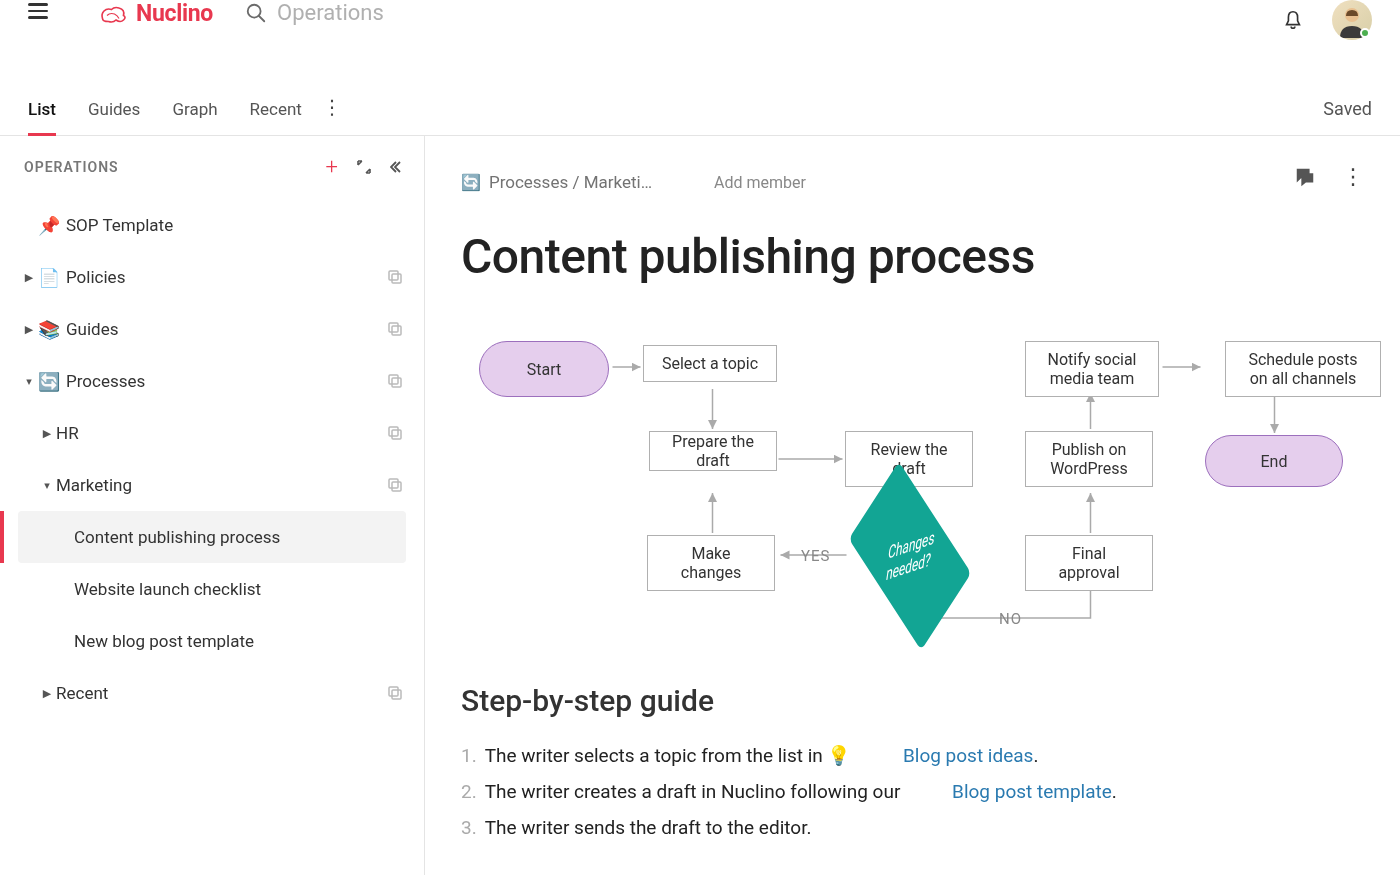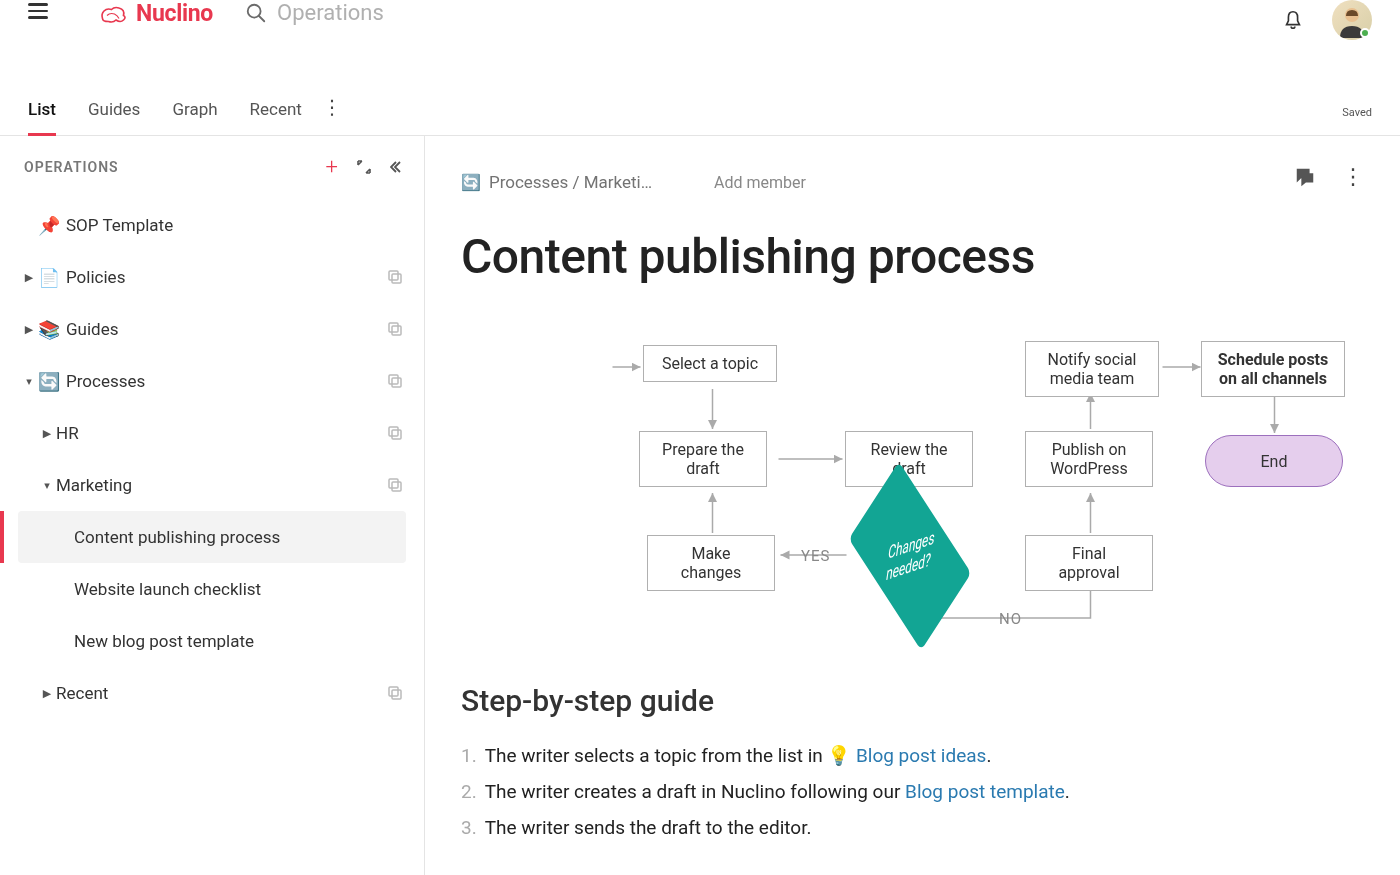--- a/index.html
+++ b/index.html
@@ -22,21 +22,21 @@
 .avatar svg { width: 36px; height: 36px; }
 .status-dot { position: absolute; bottom: 2px; right: 2px; width: 10px; height: 10px; background: #4caf50; border: 2px solid #fff; border-radius: 50%; }
 
 
 .tabrow { height: 56px; border-bottom: 1px solid #e4e4e4; display: flex; align-items: flex-end; padding: 0 28px; position: relative; }
 .tabs { display: flex; gap: 32px; align-items: center; }
 .tab { font-size: 17px; color: #555; padding: 14px 0 16px 0; cursor: pointer; position: relative; }
 .tab.active { color: #111; font-weight: 500; }
 .tab.active::after { content: ""; position: absolute; left: 0; right: 0; bottom: -1px; height: 3px; background: #e8384f; }
 .tabmenu { margin-left: 20px; padding-bottom: 16px; font-size: 20px; color: #444; cursor: pointer; }
-.saved { margin-left: auto; padding-bottom: 16px; font-size: 11px; color: #555; }
+.saved { margin-left: auto; padding-bottom: 16px; font-size: 18px; color: #555; }
 
 
 .mainsplit { display: flex; height: calc(875px - 80px - 56px); }
 
 
 .sidebar { width: 425px; border-right: 1px solid #e4e4e4; padding: 18px 18px 0 18px; display: flex; flex-direction: column; overflow-y: auto; }
 .side-head { display: flex; align-items: center; margin-bottom: 20px; padding-left: 6px; }
 .side-title-txt { font-size: 14px; font-weight: 600; letter-spacing: 1px; color: #777; }
 .side-head-actions { margin-left: auto; display: flex; gap: 18px; align-items: center; }
 .plus-icon { color: #e8384f; font-size: 22px; font-weight: 300; cursor: pointer; }
@@ -71,21 +71,21 @@
 .diamond-text { transform: rotate(-45deg) skew(-12deg, -12deg); color: #fff; font-size: 15px; text-align: center; width: 100px; }
 .farrow { stroke: #aaa; stroke-width: 1.5; fill: none; }
 .farrow-head { fill: #aaa; }
 .edge-label { position: absolute; font-size: 15px; color: #888; letter-spacing: 1px; }
 
 
 h2.guide-title { font-size: 30px; font-weight: 500; color: #333; margin-top: 30px; }
 ol.steps { margin-top: 20px; padding-left: 0; list-style: none; counter-reset: step; }
 ol.steps li { counter-increment: step; font-size: 19px; line-height: 1.9; color: #222; }
 ol.steps li::before { content: counter(step) "."; color: #aaa; margin-right: 8px; font-size: 19px; }
-.link { color: #2a7ab0; }
+.link { color: #2a7ab0; margin-left: 47px; }
 
 .copy-svg { stroke: #bbb; stroke-width: 1.5; fill: none; }
 </style>
 </head>
 <body>
 
 <div class="topbar">
   <div class="hamburger">
       <span></span>
       <span></span>
@@ -264,33 +264,34 @@
 
       <line class="farrow" x1="628" y1="200" x2="628" y2="160" marker-end="url(#ah)"></line>
 
       <line class="farrow" x1="628" y1="96" x2="628" y2="60" marker-end="url(#ah)"></line>
 
       <line class="farrow" x1="700" y1="34" x2="738" y2="34" marker-end="url(#ah)"></line>
 
       <line class="farrow" x1="812" y1="64" x2="812" y2="100" marker-end="url(#ah)"></line>
     </svg>
 
+    <div class="fnode pill" style="left:18px;top:8px;width:130px;height:56px;">Start</div>
     <div class="fnode" style="left:182px;top:12px;width:134px;">Select a topic</div>
-    <div class="fnode" style="left:178px;top:98px;width:128px;height:56px;">Prepare the draft</div>
+    <div class="fnode" style="left:188px;top:98px;width:128px;height:40px;">Prepare the draft</div>
     <div class="fnode" style="left:384px;top:98px;width:128px;height:56px;">Review the draft</div>
     <div class="fnode diamond" style="left:384px;top:178px;">
           <div class="diamond-shape">
             <div class="diamond-text">Changes needed?</div>
           </div>
         </div>
     <div class="fnode" style="left:186px;top:202px;width:128px;">Make changes</div>
     <div class="fnode" style="left:564px;top:202px;width:128px;">Final approval</div>
     <div class="fnode" style="left:564px;top:98px;width:128px;height:56px;">Publish on WordPress</div>
     <div class="fnode" style="left:564px;top:8px;width:134px;height:56px;">Notify social media team</div>
-    <div class="fnode" style="left:740px;top:8px;width:144px;height:56px;font-weight:bold;">Schedule posts on all channels</div>
+    <div class="fnode" style="left:764px;top:8px;width:156px;height:56px;">Schedule posts on all channels</div>
     <div class="fnode pill" style="left:744px;top:102px;width:138px;height:52px;">End</div>
 
     <div class="edge-label" style="left:340px;top:214px;">YES</div>
     <div class="edge-label" style="left:538px;top:277px;">NO</div>
   </div>
 
   <h2 class="guide-title">Step-by-step guide</h2>
   <ol class="steps">
     <li><span>The writer selects a topic from the list in </span><span>💡</span> <span class="link">Blog post ideas</span><span>.</span></li>
     <li><span>The writer creates a draft in Nuclino following our </span><span class="link">Blog post template</span><span>.</span></li>

